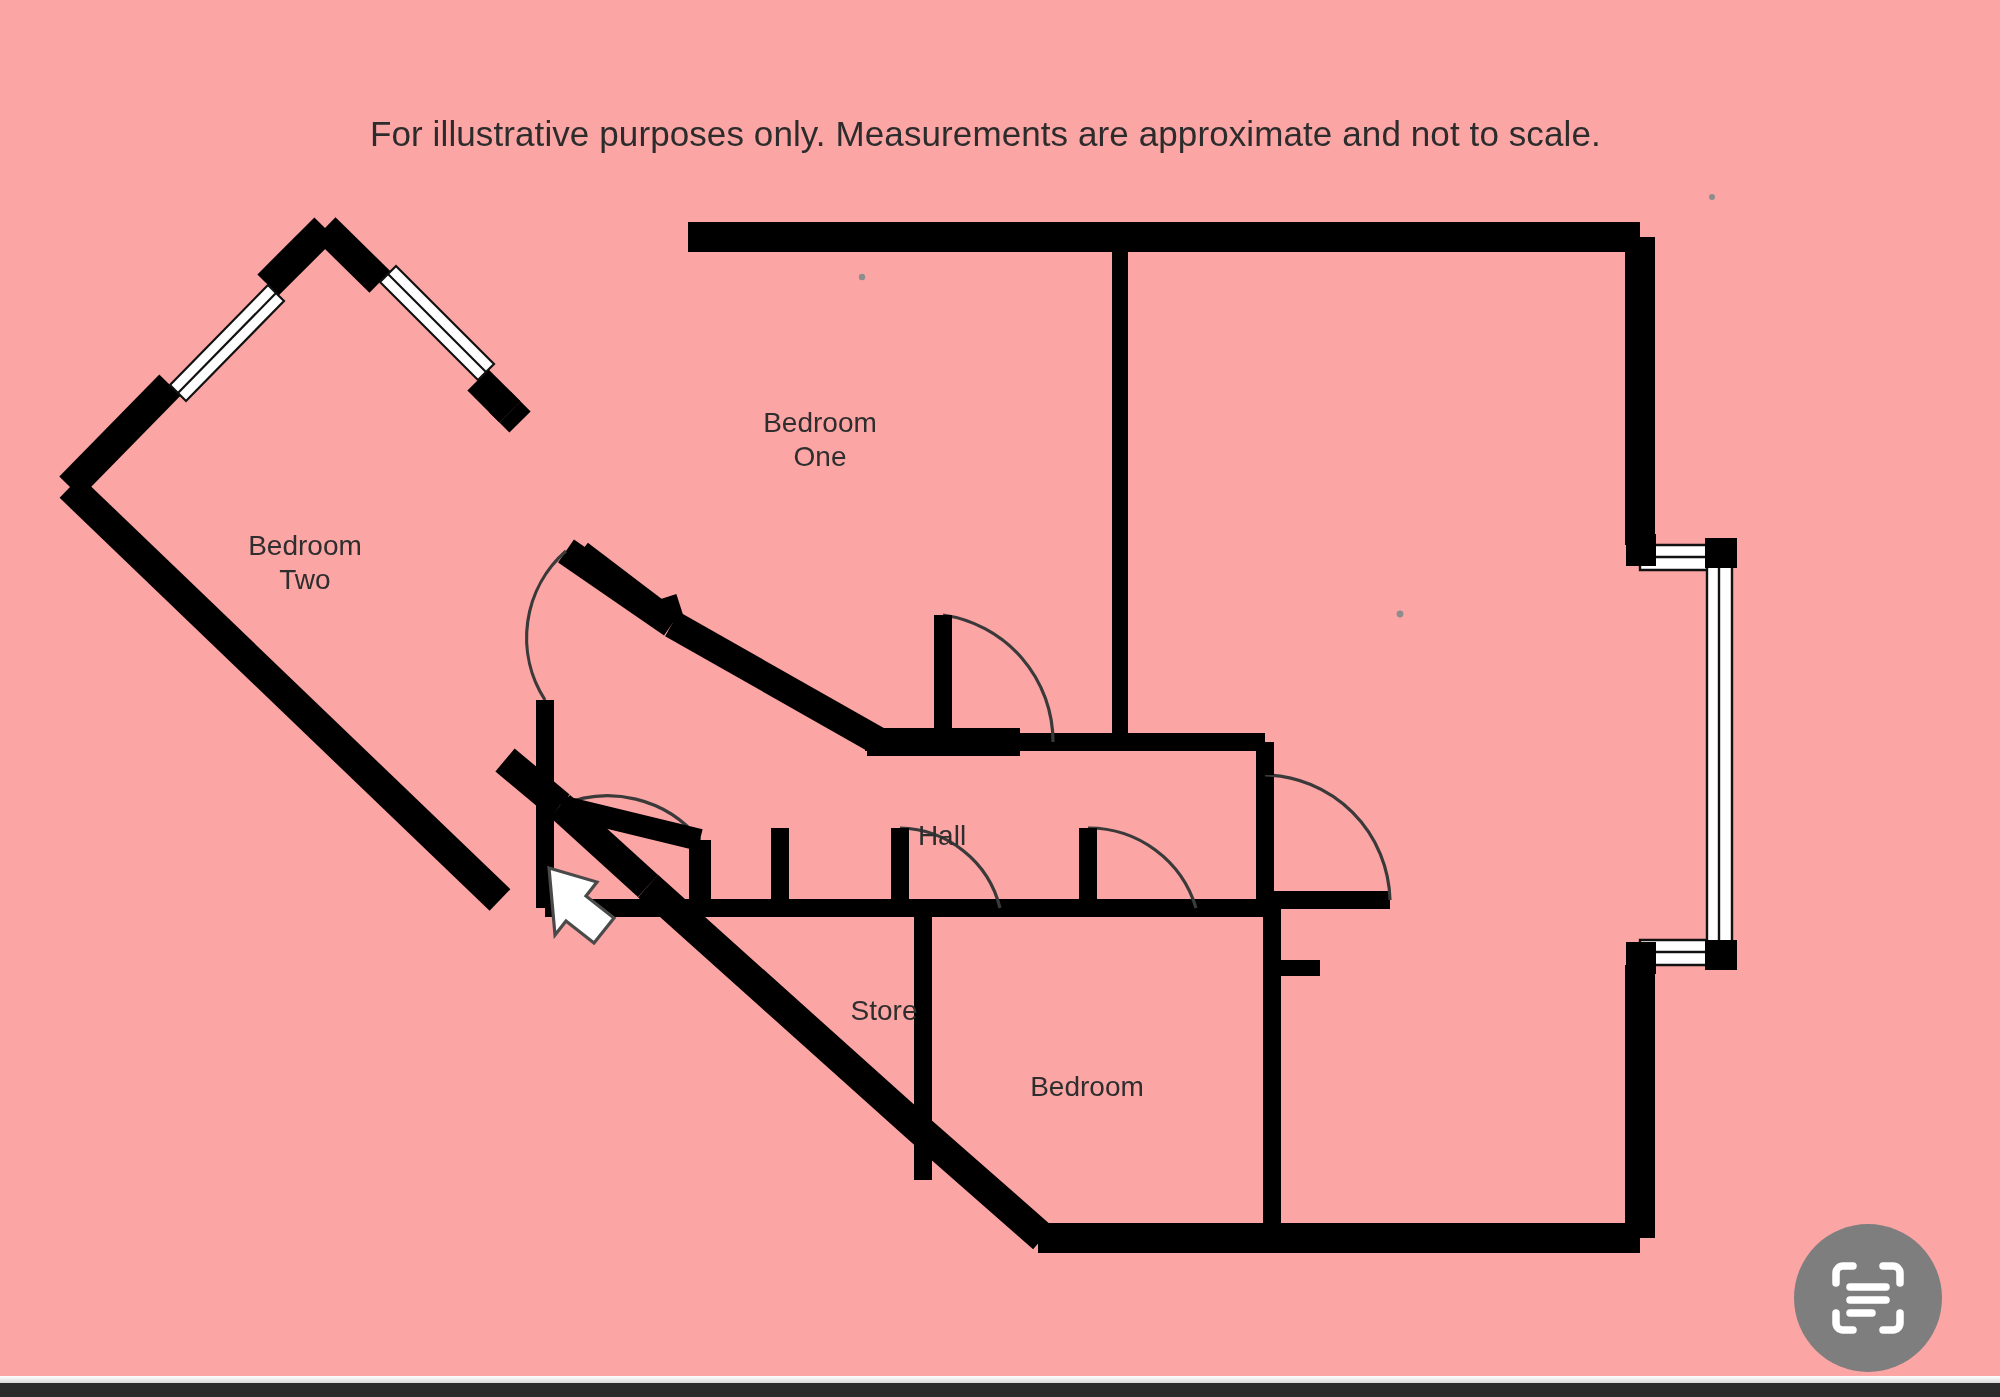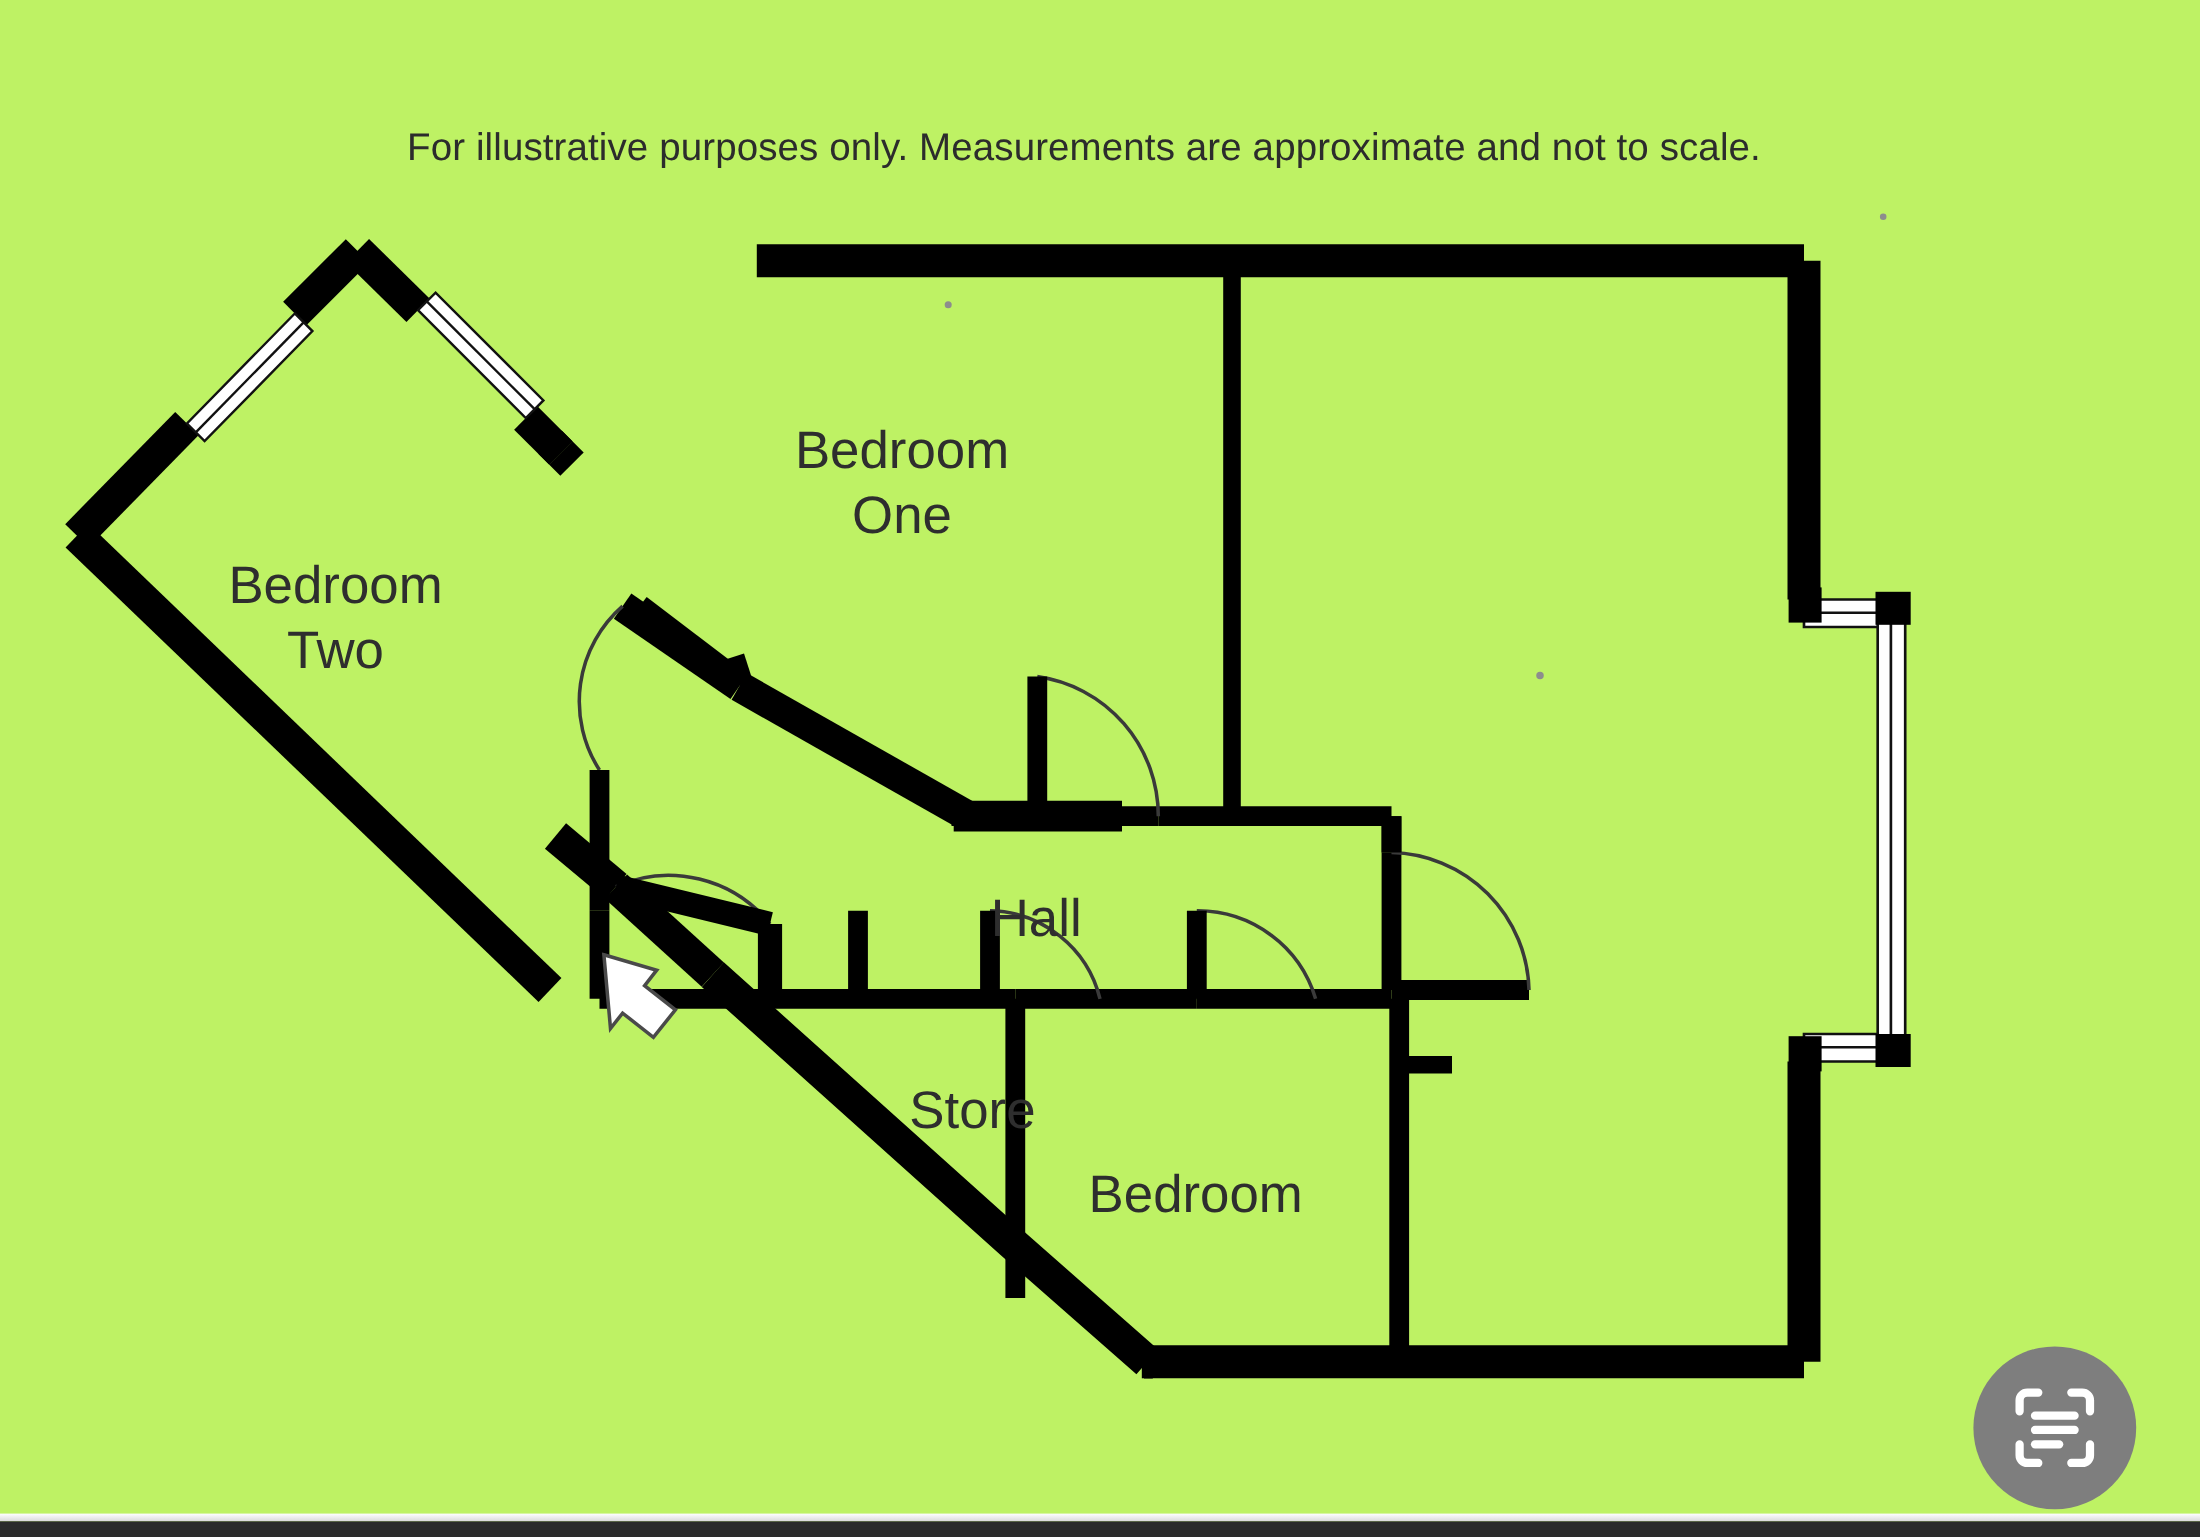--- a/index.html
+++ b/index.html
@@ -14,21 +14,21 @@
     position: relative;
     overflow: hidden;
     font-family: "Liberation Sans", sans-serif;
   }
 
   #viewer {
     position: absolute;
     left: 0; top: 0;
     width: 2000px;
     height: 1397px;
-    background: #bef264;
+    background: #fca5a5;
   }
 
   #plan-svg {
     position: absolute;
     left: 0; top: 0;
     width: 2000px;
     height: 1397px;
     display: block;
   }
 
@@ -44,21 +44,21 @@
     letter-spacing: 0.1px;
     white-space: pre-line;
     -webkit-font-smoothing: antialiased;
   }
   .disclaimer .line2 { display: block; }
 
   
   .room-label {
     position: absolute;
     color: #2e2e2e;
-    font-size: 48px;
+    font-size: 28px;
     line-height: 1.22;
     text-align: center;
     white-space: pre-line;
     -webkit-font-smoothing: antialiased;
     transform: translate(-50%, -50%);
     pointer-events: none;
   }
 
   
   .fab {

